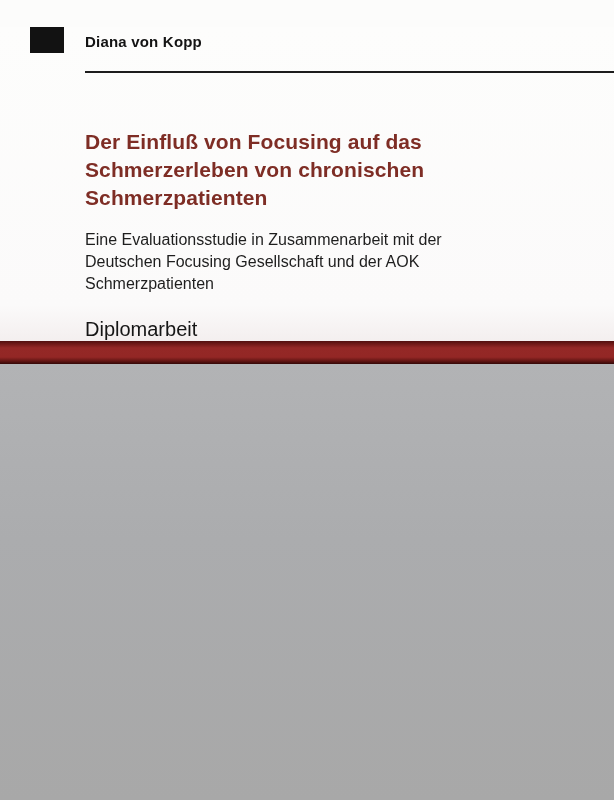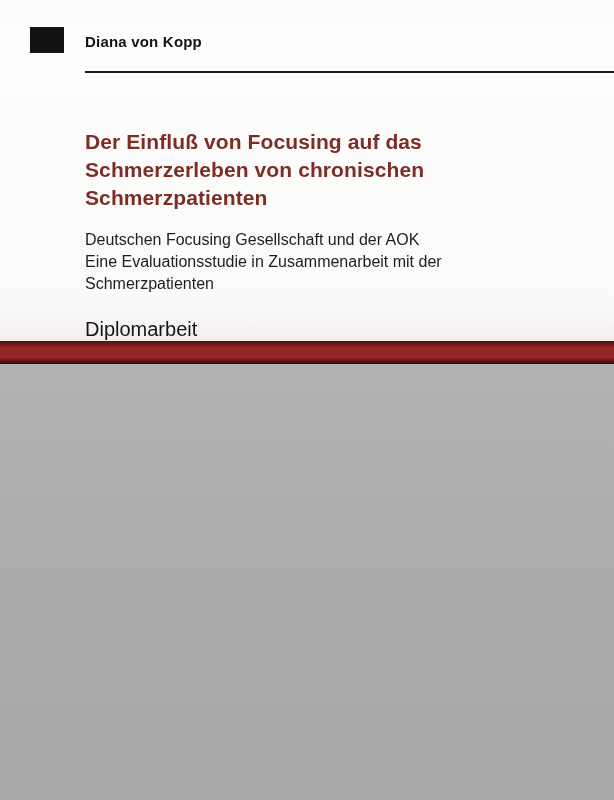--- a/index.html
+++ b/index.html
@@ -95,22 +95,22 @@
 
     <div class="header-rule"></div>
 
     <div class="title">
       <div>Der Einfluß von Focusing auf das</div>
       <div>Schmerzerleben von chronischen</div>
       <div>Schmerzpatienten</div>
     </div>
 
     <div class="subtitle">
+      <div>Eine Evaluationsstudie in Zusammenarbeit mit der</div>
       <div>Deutschen Focusing Gesellschaft und der AOK</div>
-      <div>Eine Evaluationsstudie in Zusammenarbeit mit der</div>
       <div>Schmerzpatienten</div>
     </div>
 
     <div class="doctype">Diplomarbeit</div>
   </div>
 
   <div class="red-bar"></div>
 
   <div class="gray-section">
     

